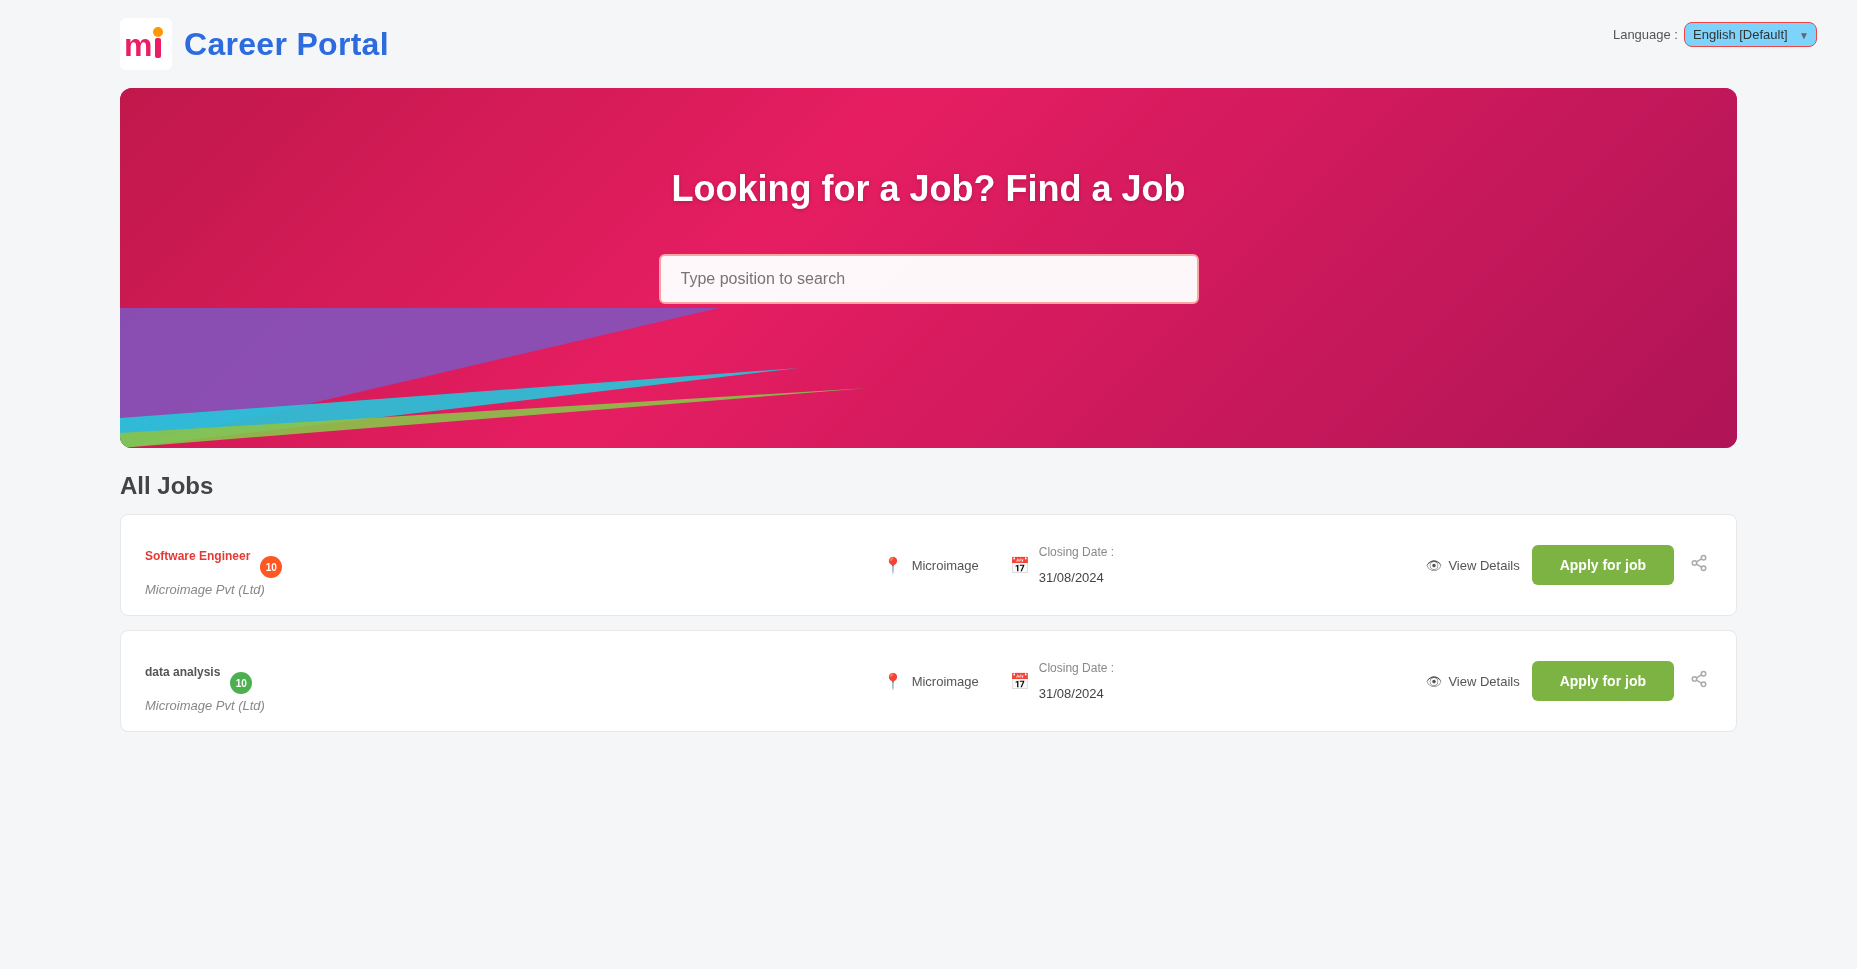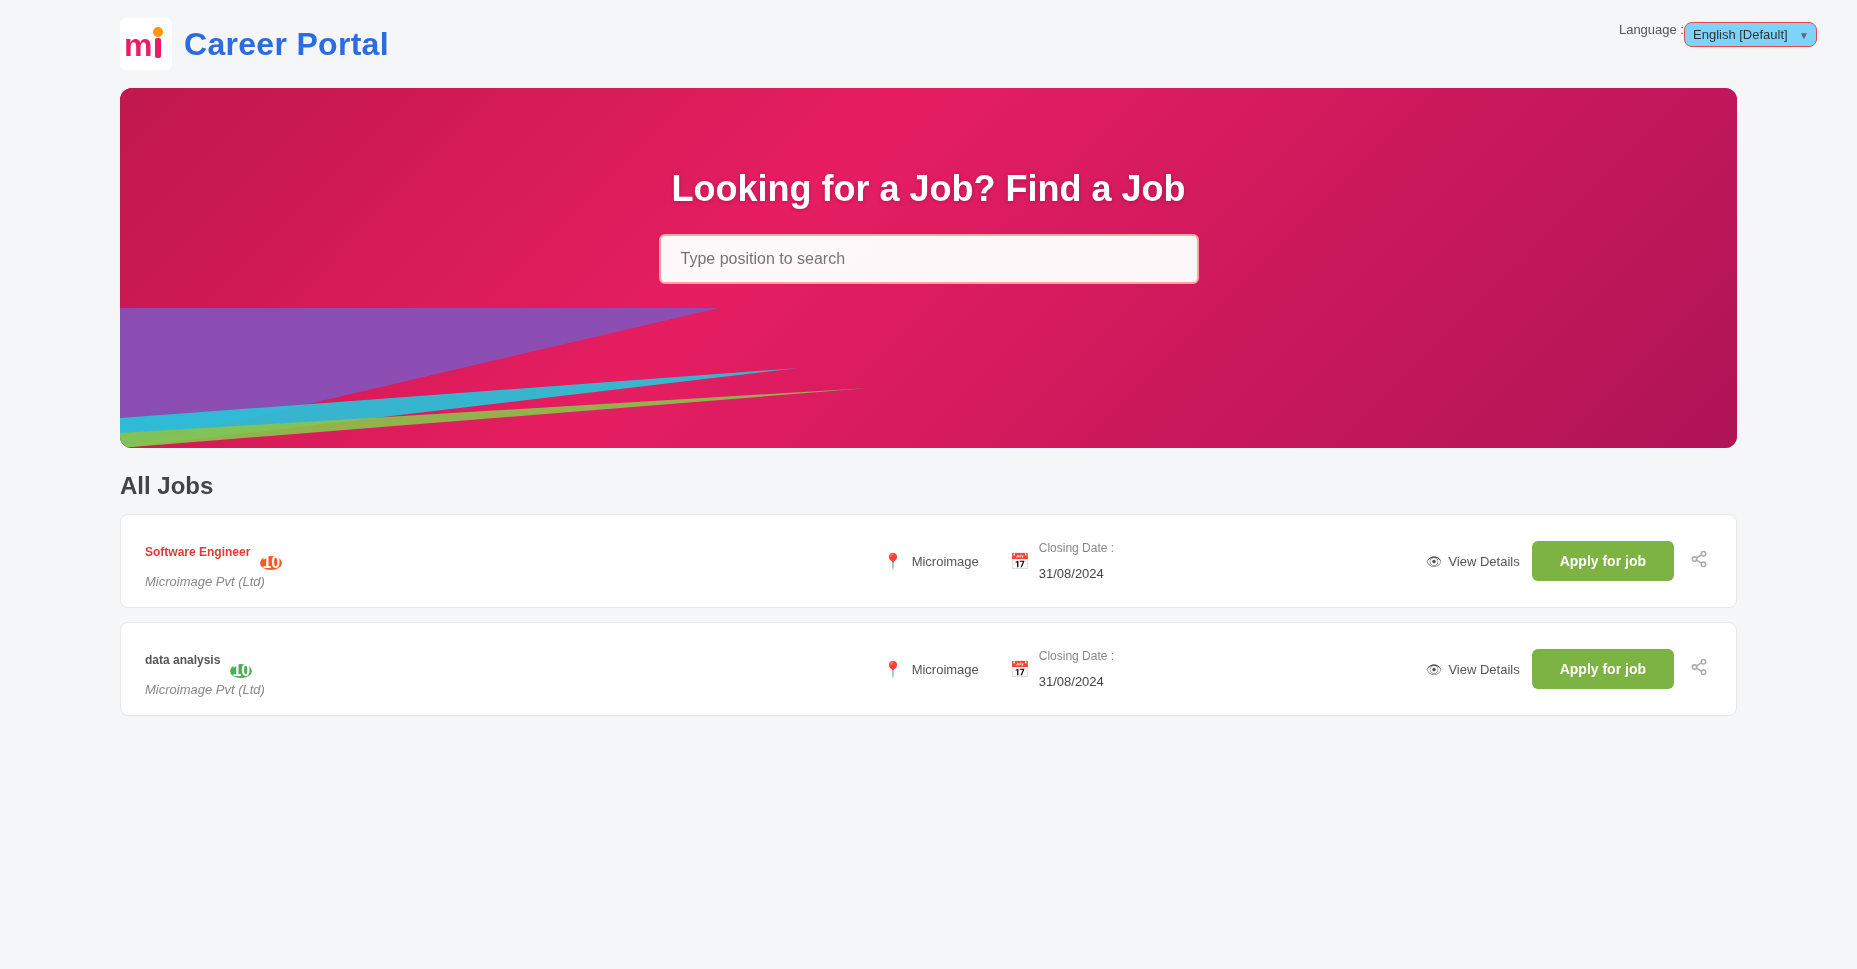--- a/index.html
+++ b/index.html
@@ -32,21 +32,22 @@
       font-size: 32px;
       font-weight: 700;
       color: #2d6cdf;
       letter-spacing: 0.3px;
     }
     .language-selector {
       position: absolute;
       right: 40px;
       top: 22px;
       display: flex;
-      align-items: flex-start;
+      align-items: center;
+      gap: 6px;
       font-size: 13px;
       color: #555;
     }
     .lang-label {
       color: #555;
       font-size: 13px;
     }
     .lang-select {
       border: 1px solid #ef4444;
       border-radius: 8px;
@@ -100,21 +101,21 @@
       z-index: 2;
       display: flex;
       flex-direction: column;
       align-items: center;
       padding-top: 80px;
     }
     .hero-title {
       font-size: 36px;
       font-weight: 800;
       color: #fff;
-      margin-bottom: 24px;
+      margin-bottom: 44px;
       text-shadow: 0 1px 4px rgba(0,0,0,0.2);
     }
     .search-bar {
       width: 540px;
       padding: 14px 20px;
       border-radius: 6px;
       border: 2px solid #fca5a5;
       font-size: 16px;
       outline: none;
       color: #666;
@@ -178,22 +179,22 @@
     .job-name {
       font-size: 12px;
       font-weight: 700;
       color: #e53935;
     }
     .job-count-badge {
       background: #ff5722;
       color: #fff;
       border-radius: 50%;
       width: 22px;
-      height: 14px;
-      font-size: 16px;
+      height: 22px;
+      font-size: 10px;
       font-weight: 700;
       display: flex;
       align-items: center;
       justify-content: center;
       margin-top: 23px;
     }
     .job-count-badge-green {
       background: #4caf50;
     }
     .job-company {

